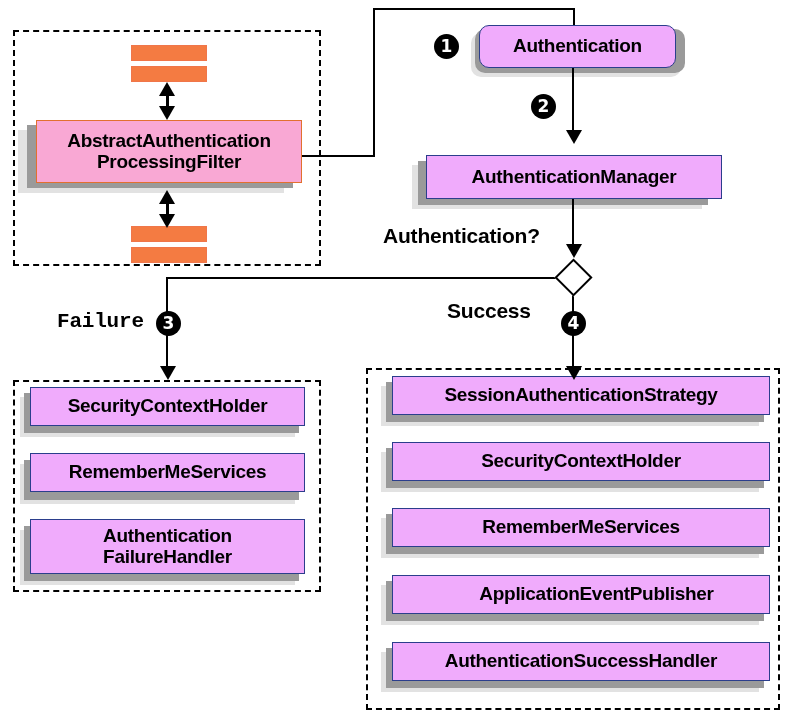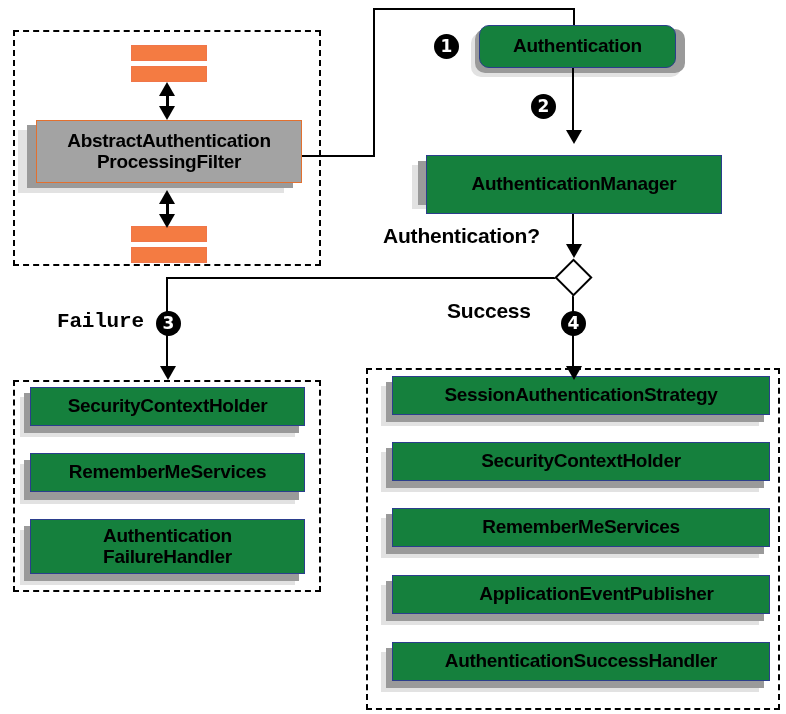--- a/index.html
+++ b/index.html
@@ -32,21 +32,21 @@
     font-weight: bold;
     color: #000000;
     white-space: nowrap;
     letter-spacing: -0.2px;
   }
 
   
   .node {
     position: absolute;
     box-sizing: border-box;
-    background: #15803d;
+    background: #f0abfc;
     border: 1.5px solid #2B3E8C;
     color: #000000;
     font-size: 19px;
     font-weight: bold;
     display: flex;
     align-items: center;
     justify-content: center;
     text-align: center;
     line-height: 1.08;
     z-index: 4;
@@ -70,21 +70,21 @@
 
   
   .filter-bar {
     position: absolute;
     background: #F47B42;
     border: 1px solid #F0764A;
     box-sizing: border-box;
     z-index: 4;
   }
   .node.orange {
-    background: #a3a3a3;
+    background: #f9a8d4;
     border: 1.5px solid #E2702F;
   }
 
   
   .line-h, .line-v {
     position: absolute;
     background: #000000;
     z-index: 3;
   }
   .line-h { height: 2px; }
@@ -189,21 +189,21 @@
     <span>Authentication</span>
   </div>
   <div class="badge" style="left:434px; top:34px;">1</div>
 
   <div class="line-v" style="left:572px; top:68px; height:67px;"></div>
   <div class="arrow-down" style="left:566px; top:130px;"></div>
   <div class="badge" style="left:531px; top:94px;">2</div>
 
   <div class="shadow-light" style="left:412px; top:165px; width:290px; height:44px;"></div>
   <div class="shadow-dark" style="left:418px; top:161px; width:290px; height:44px;"></div>
-  <div class="node" style="left:426px; top:155px; width:296px; height:59px;">
+  <div class="node" style="left:426px; top:155px; width:296px; height:44px;">
     <span>AuthenticationManager</span>
   </div>
 
   <div class="line-v" style="left:572px; top:199px; height:52px;"></div>
   <div class="arrow-down" style="left:566px; top:244px;"></div>
 
   <div class="label" style="left:383px; top:224px;">Authentication?</div>
 
   <div class="diamond" style="left:560px; top:264px; width:27px; height:27px;"></div>
 

